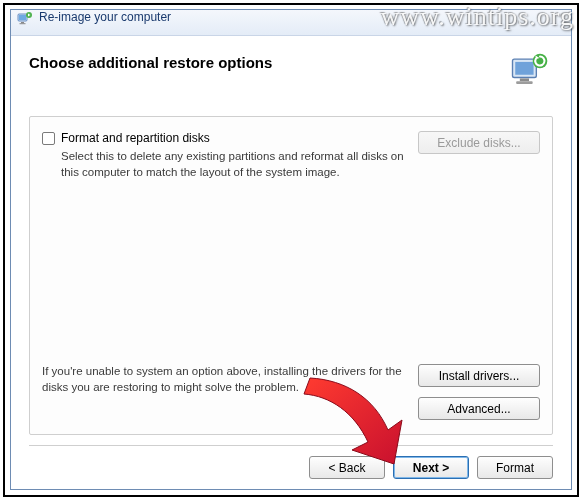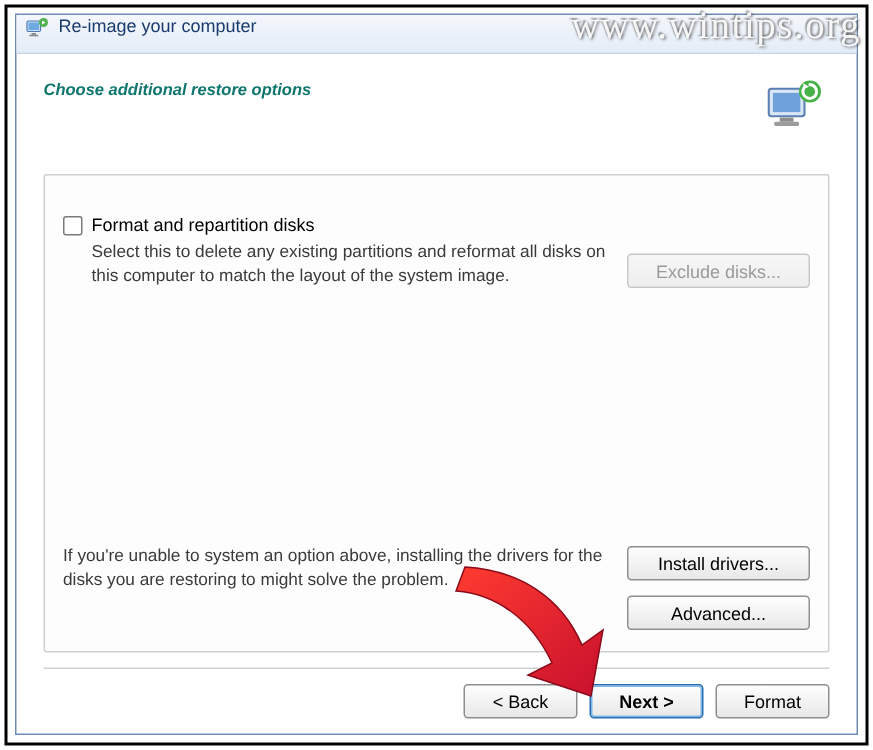--- a/index.html
+++ b/index.html
@@ -52,46 +52,44 @@
     padding: 12px 18px 10px 18px;
     position: relative;
   }
   .header-row {
     display: flex;
     justify-content: space-between;
     align-items: flex-start;
     margin-bottom: 20px;
   }
   .page-heading {
-    font-size: 11px;
+    font-size: 15px;
     font-weight: bold;
-    color: #0f766e;
+    color: #000000;
     margin-top: 6px;
-    font-style: italic;
   }
   .header-icon {
     width: 48px; height: 48px;
     display: flex; align-items: center; justify-content: center;
   }
   .header-icon svg { width: 44px; height: 44px; }
   .content-panel {
     border: 1px solid #cfcfcf;
     border-radius: 2px;
     padding: 14px 12px 14px 12px;
     flex: 1;
     display: flex;
     flex-direction: column;
     background: #fdfdfd;
     min-height: 0;
   }
   .option-row {
     display: flex;
     gap: 10px;
-    align-items: flex-end;
-    margin-top: 12px;
+    align-items: flex-start;
   }
   .option-left {
     flex: 1;
     min-width: 0;
   }
   .checkbox-line {
     display: flex;
     align-items: center;
     gap: 6px;
     margin-bottom: 4px;

